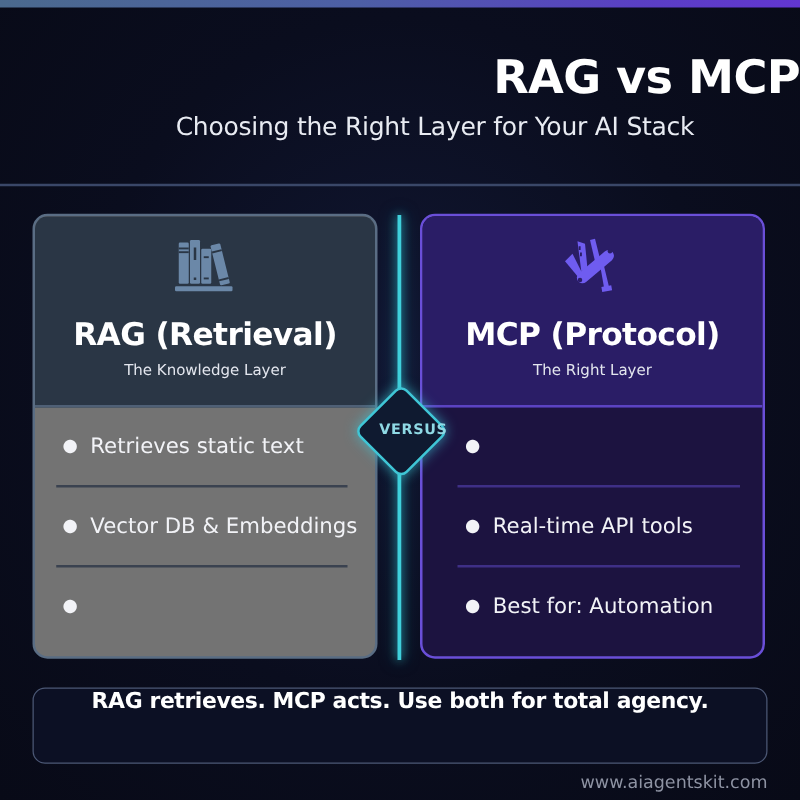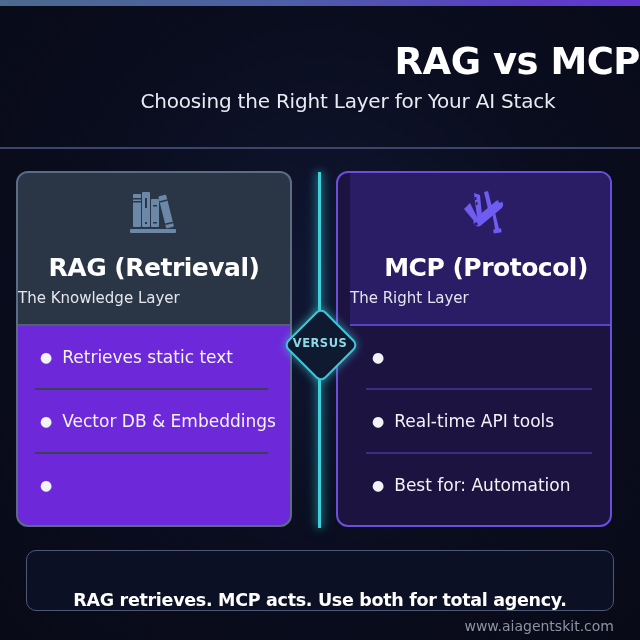--- a/index.html
+++ b/index.html
@@ -26,41 +26,41 @@
     }
     .center-line {
       position: absolute; left: 318px; top: 172px; width: 3px; height: 356px;
       background: #3fd0db; box-shadow: 0 0 8px #2bb7c6, 0 0 14px rgba(43,183,198,.5);
     }
     .card {
       position: absolute; top: 171px; width: 276px; height: 356px;
       border-radius: 12px; box-sizing: border-box; overflow: hidden;
     }
     .card.rag {
-      left: 16px; border: 2px solid #5a6d84;
-      background: #6d28d9;
+      left: 26px; border: 2px solid #5a6d84;
+      background: #737373;
     }
     .card.mcp {
       left: 336px; border: 2px solid #6a4fd8;
       background: #1c1340;
     }
     .card-top {
       position: absolute; left: 0; top: 0; width: 100%; height: 153px;
       box-sizing: border-box;
     }
     .rag .card-top { background: #2a3645; border-bottom: 2px solid #4f6076; }
-    .mcp .card-top { background: #2a1d66; border-bottom: 2px solid #5b43c2; margin-left: 12px; }
+    .mcp .card-top { background: #2a1d66; border-bottom: 2px solid #5b43c2; }
     .card-icon { position: absolute; left: 50%; top: 16px; transform: translateX(-50%); width: 56px; height: 48px; }
     .card-title {
       position: absolute; left: 0; top: 80px; width: 100%; text-align: center;
       font-size: 25px; font-weight: bold; color: #fff; letter-spacing: -0.5px;
     }
     .card-subtitle {
-      position: absolute; left: 0; top: 116px; width: 100%; 
-      font-size: 15px; color: #e3e6ee;
+      position: absolute; left: 0; top: 116px; width: 100%; text-align: center;
+      font-size: 12px; color: #e3e6ee;
     }
     .items { position: absolute; left: 0; top: 153px; width: 100%; }
     .item {
       height: 62px; display: flex; align-items: center; box-sizing: border-box;
       padding-left: 22px; font-size: 17px; color: #f2f3f7; position: relative;
     }
     .mcp .item { padding-left: 34px; }
     .item .bullet { margin-right: 10px; font-size: 14px; }
     .item-sep { height: 2px; margin: 0 22px; }
     .rag .item-sep { background: #3a4250; margin-left: 17px; margin-right: 22px; }
@@ -68,27 +68,27 @@
     .versus {
       position: absolute; left: 290px; top: 314px; width: 60px; height: 60px;
     }
     .versus .diamond {
       position: absolute; left: 4px; top: 4px; width: 50px; height: 50px;
       transform: rotate(45deg); border-radius: 7px;
       background: #0f1a30; border: 2px solid #3fc6d6;
       box-shadow: 0 0 10px rgba(63,198,214,.7);
     }
     .versus .label {
-      position: absolute; left: -8px; top: 22px; width: 76px; text-align: center;
+      position: absolute; left: -8px; top: 22px; width: 76px; text-align: right;
       font-size: 11.5px; font-weight: bold; color: #8fd9e4; letter-spacing: 0.5px;
     }
     .summary {
       position: absolute; left: 26px; top: 550px; width: 588px; height: 61px;
       box-sizing: border-box; border: 1.5px solid #4c5875; border-radius: 10px;
-      background: #0c1024; display: flex; align-items: flex-end; justify-content: center;
+      background: #0c1024; display: flex; align-items: flex-start; justify-content: center;
       font-size: 17.5px; font-weight: bold; color: #fff; letter-spacing: -0.3px;
     }
     .footer-url {
       position: absolute; right: 26px; top: 618px; font-size: 14px; color: #8e93a3;
     }
   </style>
 </head>
 <body>
 
 <div class="top-bar"></div>

